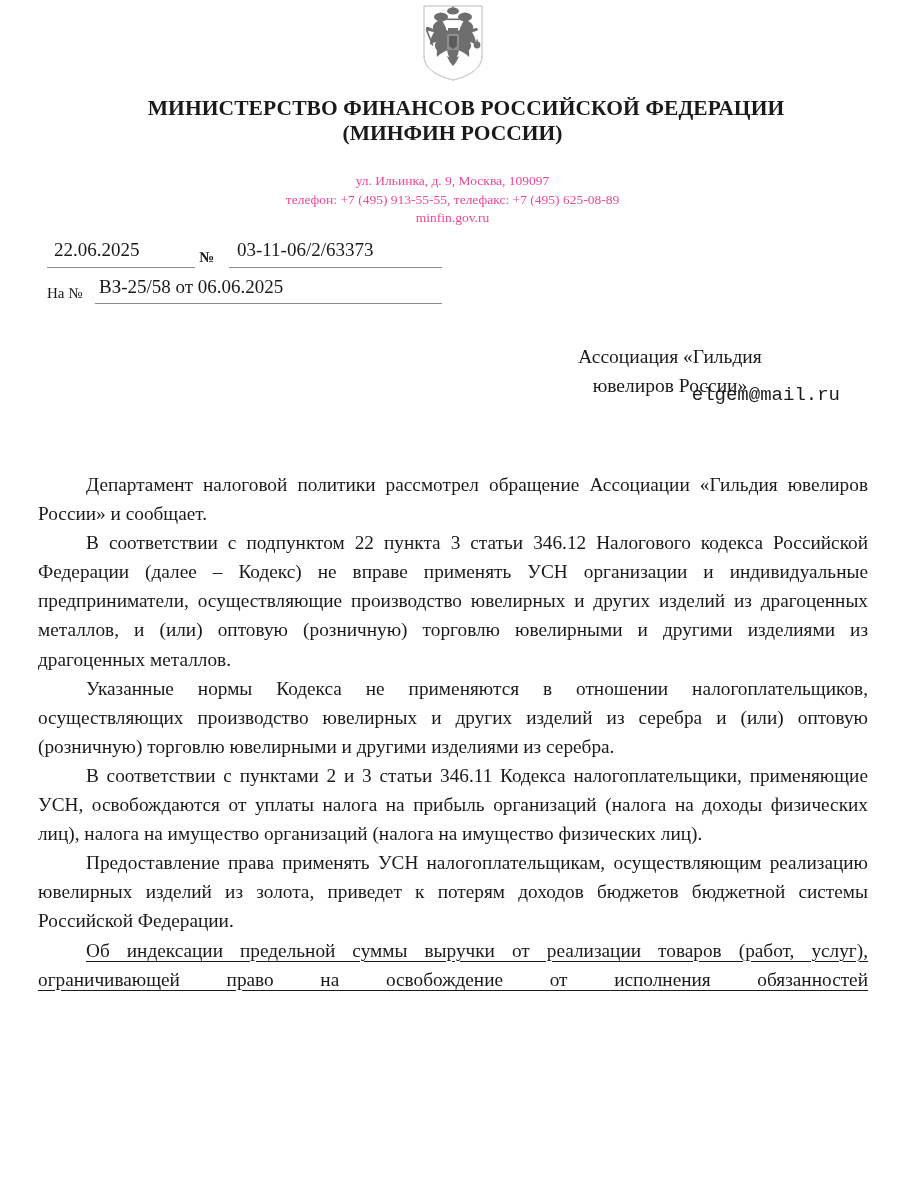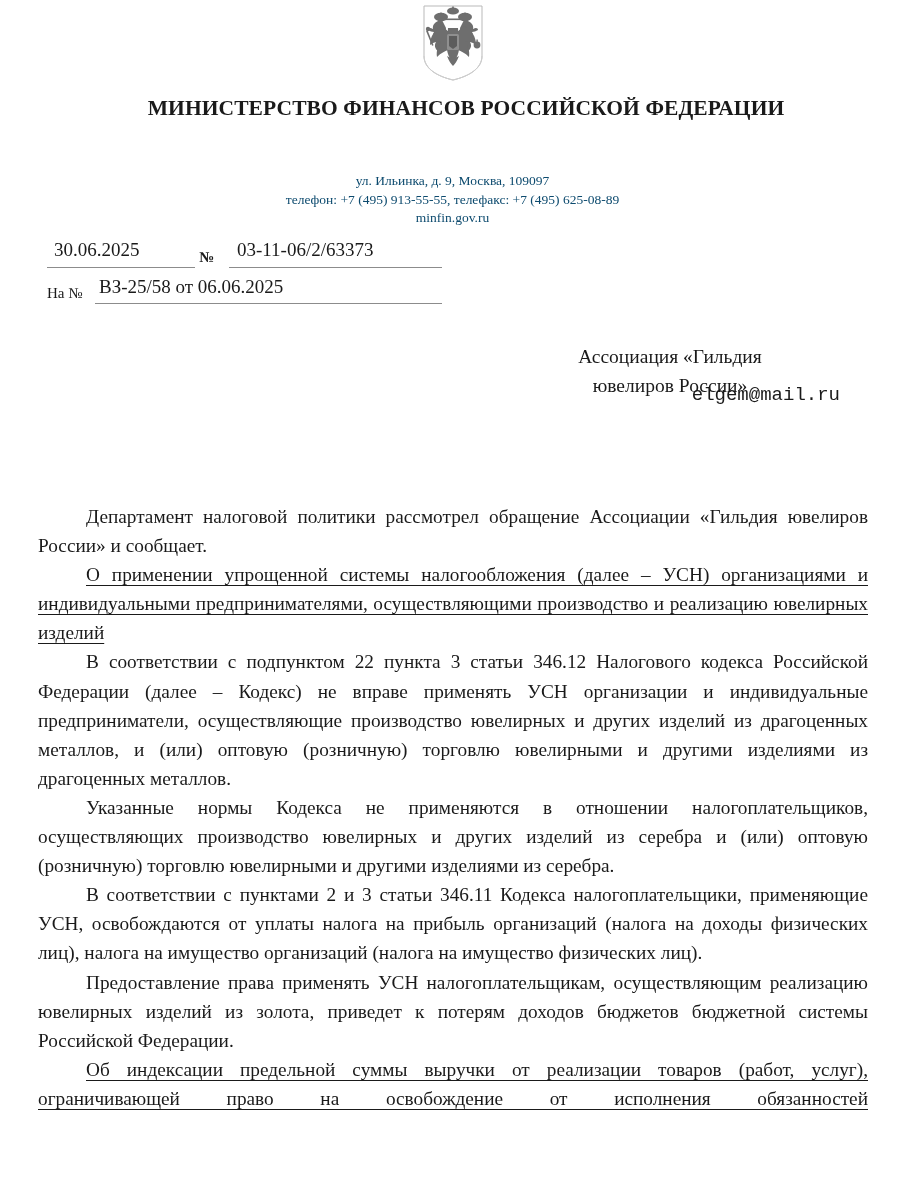--- a/index.html
+++ b/index.html
@@ -62,21 +62,21 @@
   }
 
   .contacts {
     position: absolute;
     top: 172px;
     left: 0;
     width: 905px;
     text-align: center;
     font-size: 13.5px;
     line-height: 18.5px;
-    color: #0c4a6e;
+    color: #ec4899;
   }
 
   
   .refblock {
     position: absolute;
     top: 232px;
     left: 47px;
     width: 395px;
   }
   .ref-row {
@@ -158,21 +158,20 @@
   
   .body-text {
     position: absolute;
     top: 470px;
     left: 38px;
     width: 830px;
     font-size: 19.3px;
     line-height: 29.1px;
     text-align: justify;
     text-justify: inter-word;
-    margin-top: 32px;
   }
   .body-text p {
     margin: 0 0 0 0;
     text-indent: 48px;
     text-align: justify;
   }
   .body-text p.heading-underline {
     text-decoration: underline;
     text-underline-offset: 3.5px;
     text-decoration-thickness: 1.2px;
@@ -231,31 +230,32 @@
           <path d="M27 52 C29 57 31 60 33 62 C35 60 37 57 39 52 C36 54 30 54 27 52 Z"></path>
         </g>
 
         <path d="M4 52 C4 64 16 72 33 76 C50 72 62 64 62 52" fill="none" stroke="#cfcfcf" stroke-width="1"></path>
       </svg>
     </span>
   </div>
 
   <div class="letterhead">
     <div class="org-title">МИНИСТЕРСТВО ФИНАНСОВ РОССИЙСКОЙ ФЕДЕРАЦИИ</div>
+    <div class="org-subtitle">(МИНФИН РОССИИ)</div>
   </div>
 
   <div class="contacts">
     <div>ул. Ильинка, д. 9, Москва, 109097</div>
     <div>телефон: +7 (495) 913-55-55, телефакс: +7 (495) 625-08-89</div>
     <div>minfin.gov.ru</div>
   </div>
 
   <div class="refblock">
     <div class="ref-row">
-      <span class="ref-date">30.06.2025</span>
+      <span class="ref-date">22.06.2025</span>
       <span class="ref-no-label">№</span>
       <span class="ref-no-value">03-11-06/2/63373</span>
       <span class="ref-rule split-left"></span>
       <span class="ref-rule split-right"></span>
     </div>
     <div class="ref-row">
       <span class="ref-onno-label">На №</span>
       <span class="ref-onno-value">ВЗ-25/58 от 06.06.2025</span>
       <span class="ref-rule offset-left"></span>
     </div>
@@ -264,21 +264,20 @@
   <div class="addressee">
     <div>Ассоциация «Гильдия</div>
     <div>ювелиров России»</div>
   </div>
   <div class="addressee-email">
     <div>elgem@mail.ru</div>
   </div>
 
   <div class="body-text">
     <p>Департамент налоговой политики рассмотрел обращение Ассоциации «Гильдия ювелиров России» и сообщает.</p>
-    <p class="heading-underline ragged-last">О применении упрощенной системы налогообложения (далее – УСН) организациями и индивидуальными предпринимателями, осуществляющими производство и реализацию ювелирных изделий</p>
     <p>В соответствии с подпунктом 22 пункта 3 статьи 346.12 Налогового кодекса Российской Федерации (далее – Кодекс) не вправе применять УСН организации и индивидуальные предприниматели, осуществляющие производство ювелирных и других изделий из драгоценных металлов, и (или) оптовую (розничную) торговлю ювелирными и другими изделиями из драгоценных металлов.</p>
     <p>Указанные нормы Кодекса не применяются в отношении налогоплательщиков, осуществляющих производство ювелирных и других изделий из серебра и (или) оптовую (розничную) торговлю ювелирными и другими изделиями из серебра.</p>
     <p>В соответствии с пунктами 2 и 3 статьи 346.11 Кодекса налогоплательщики, применяющие УСН, освобождаются от уплаты налога на прибыль организаций (налога на доходы физических лиц), налога на имущество организаций (налога на имущество физических лиц).</p>
     <p>Предоставление права применять УСН налогоплательщикам, осуществляющим реализацию ювелирных изделий из золота, приведет к потерям доходов бюджетов бюджетной системы Российской Федерации.</p>
     <p class="heading-underline">Об индексации предельной суммы выручки от реализации товаров (работ, услуг), ограничивающей право на освобождение от исполнения обязанностей</p>
   </div>
 
 </div>
 
 </body></html>

